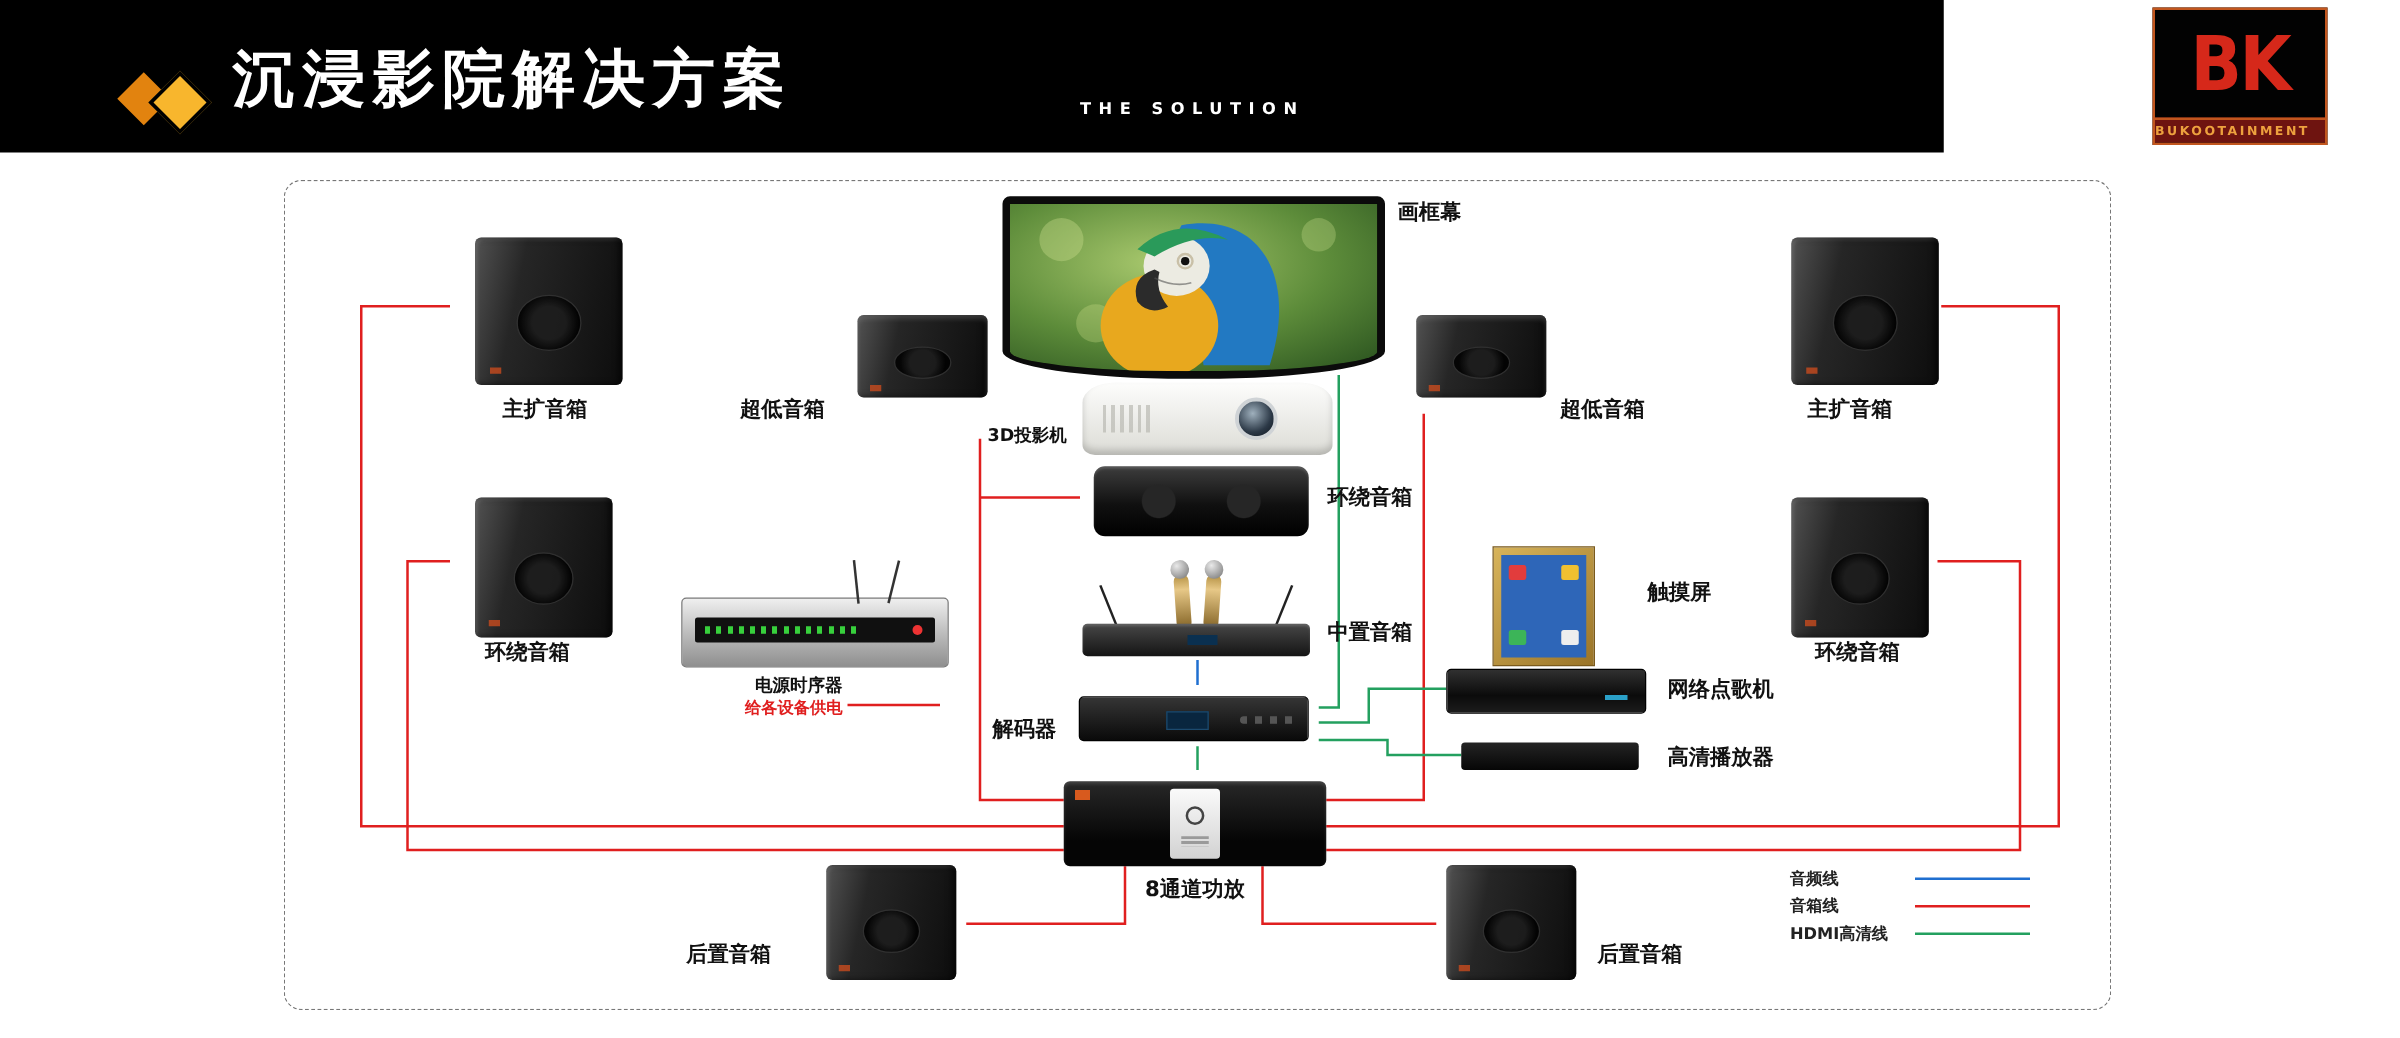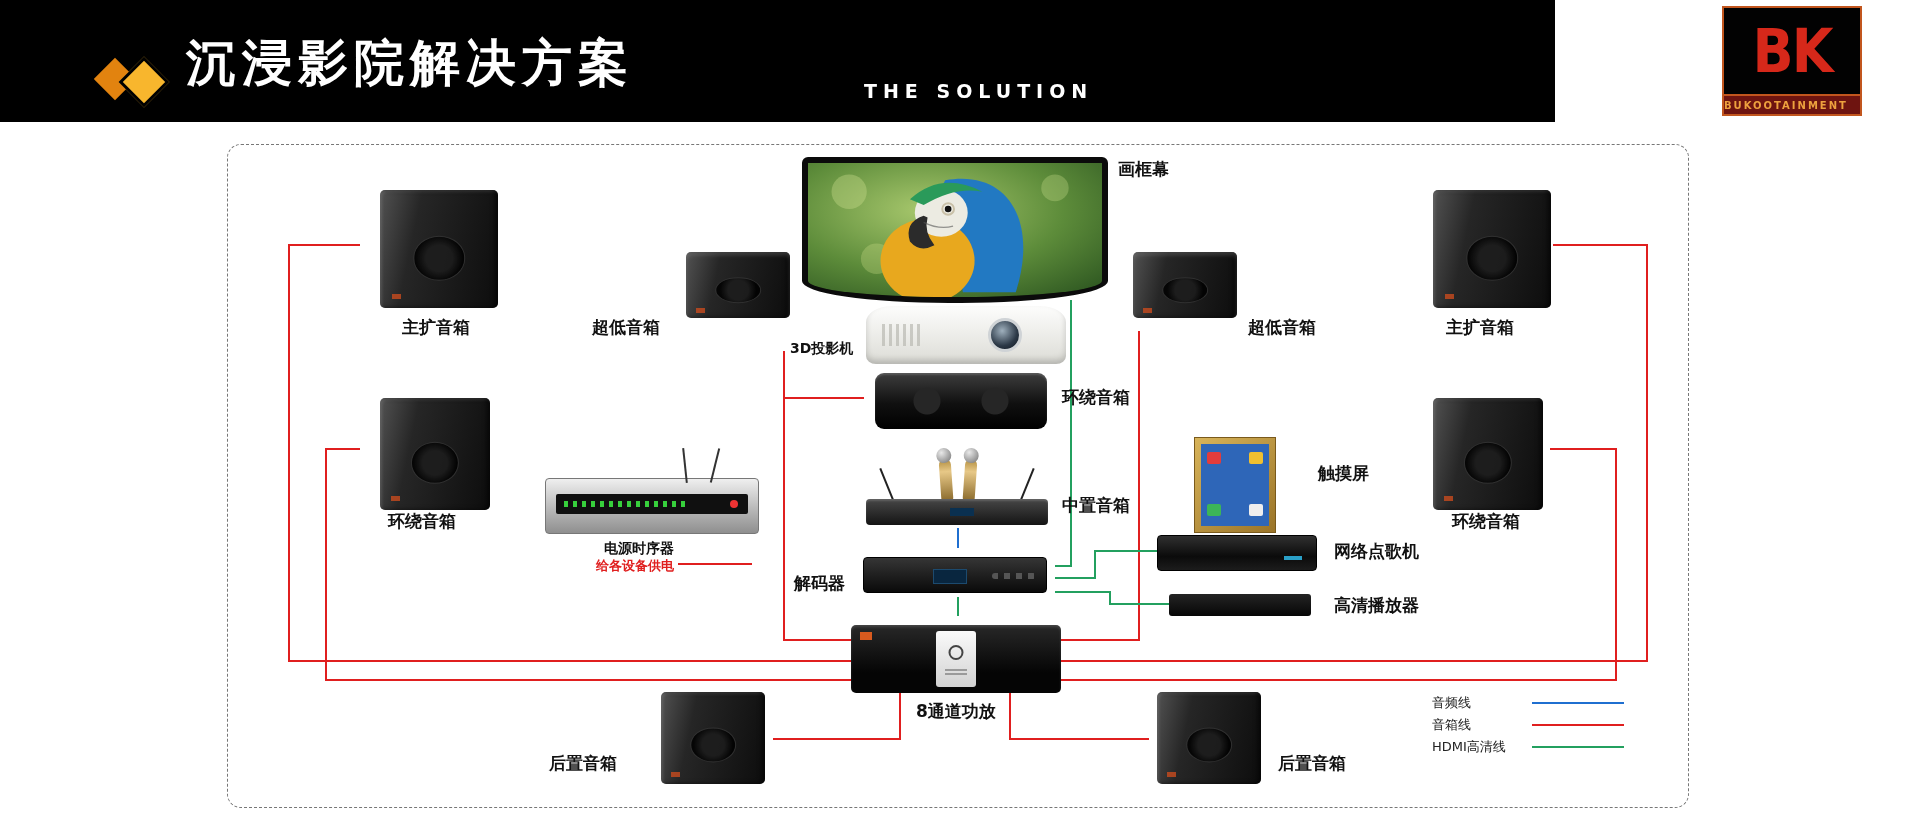--- a/index.html
+++ b/index.html
@@ -7,21 +7,21 @@
     position:relative;width:1920px;height:830px;overflow:hidden;background:#fff;
     font-family:"DejaVu Sans","Liberation Sans",sans-serif;
   }
   
   .header{position:absolute;left:0;top:0;width:1555px;height:122px;background:#000}
   .logo{position:absolute;left:92px;top:56px;width:86px;height:46px}
   .logo .d1,.logo .d2{position:absolute;width:30px;height:30px;transform:rotate(45deg)}
   .logo .d1{left:8px;top:8px;background:#e2830f}
   .logo .d2{left:34px;top:8px;background:#f8b62d;border:3px solid #000}
   .title{position:absolute;left:186px;top:30px;margin:0;font-size:50px;font-weight:800;color:#fff;letter-spacing:6px;white-space:nowrap}
-  .subtitle{position:absolute;left:864px;top:80px;font-size:19px;font-weight:600;letter-spacing:6px;color:#fff;white-space:nowrap}
+  .subtitle{position:absolute;left:864px;top:80px;font-size:13px;font-weight:600;letter-spacing:6px;color:#fff;white-space:nowrap}
   .bk{position:absolute;left:1722px;top:6px;width:140px;height:110px;box-sizing:border-box;border:2px solid #c2561e;background:#020202;display:flex;flex-direction:column}
   .bk-letters{flex:1;display:flex;align-items:center;justify-content:center;font-size:54px;font-weight:800;color:#d6281a;transform:scaleY(1.12);letter-spacing:-2px}
   .bk-caption{background:#6e1410;color:#eda13e;font-size:10px;font-weight:700;letter-spacing:2px;padding:4px 0 3px;border-top:2px solid #c2561e}
   
   .board{position:absolute;left:227px;top:144px;width:1462px;height:664px;border:1px dashed #777;border-radius:14px;background:#fff;box-sizing:border-box}
   
   .wires{position:absolute;left:0;top:0;pointer-events:none}
   .wires path{fill:none;stroke-width:2px}
   
   .lbl{position:absolute;font-size:17px;font-weight:700;color:#111;white-space:nowrap}
@@ -70,21 +70,21 @@
   .t1{left:6px;top:8px;background:#e23c3c}
   .t2{right:6px;top:8px;background:#f0c030}
   .t3{left:6px;bottom:10px;background:#3cb558}
   .t4{right:6px;bottom:10px;background:#eee}
   .karaoke{background:linear-gradient(180deg,#303030,#0b0b0b 60%,#1c1c1c);border-radius:4px;border:1px solid #000}
   .karaoke::after{content:"";position:absolute;right:14px;top:60%;width:18px;height:4px;background:#2aa0c8}
   .hdplayer{background:linear-gradient(180deg,#242424,#060606);border-radius:3px}
   
   .legend{position:absolute}
   .legend-row{display:flex;align-items:center;height:22px}
-  .legend-label{width:100px;font-size:13px;font-weight:400;color:#222}
+  .legend-label{width:100px;font-size:13px;font-weight:700;color:#222}
   .legend-line{display:inline-block;width:92px;height:2px}
 </style>
 </head>
 <body>
 
 <div class="header">
   <div class="logo">
     <span class="d1"></span>
     <span class="d2"></span>
   </div>

